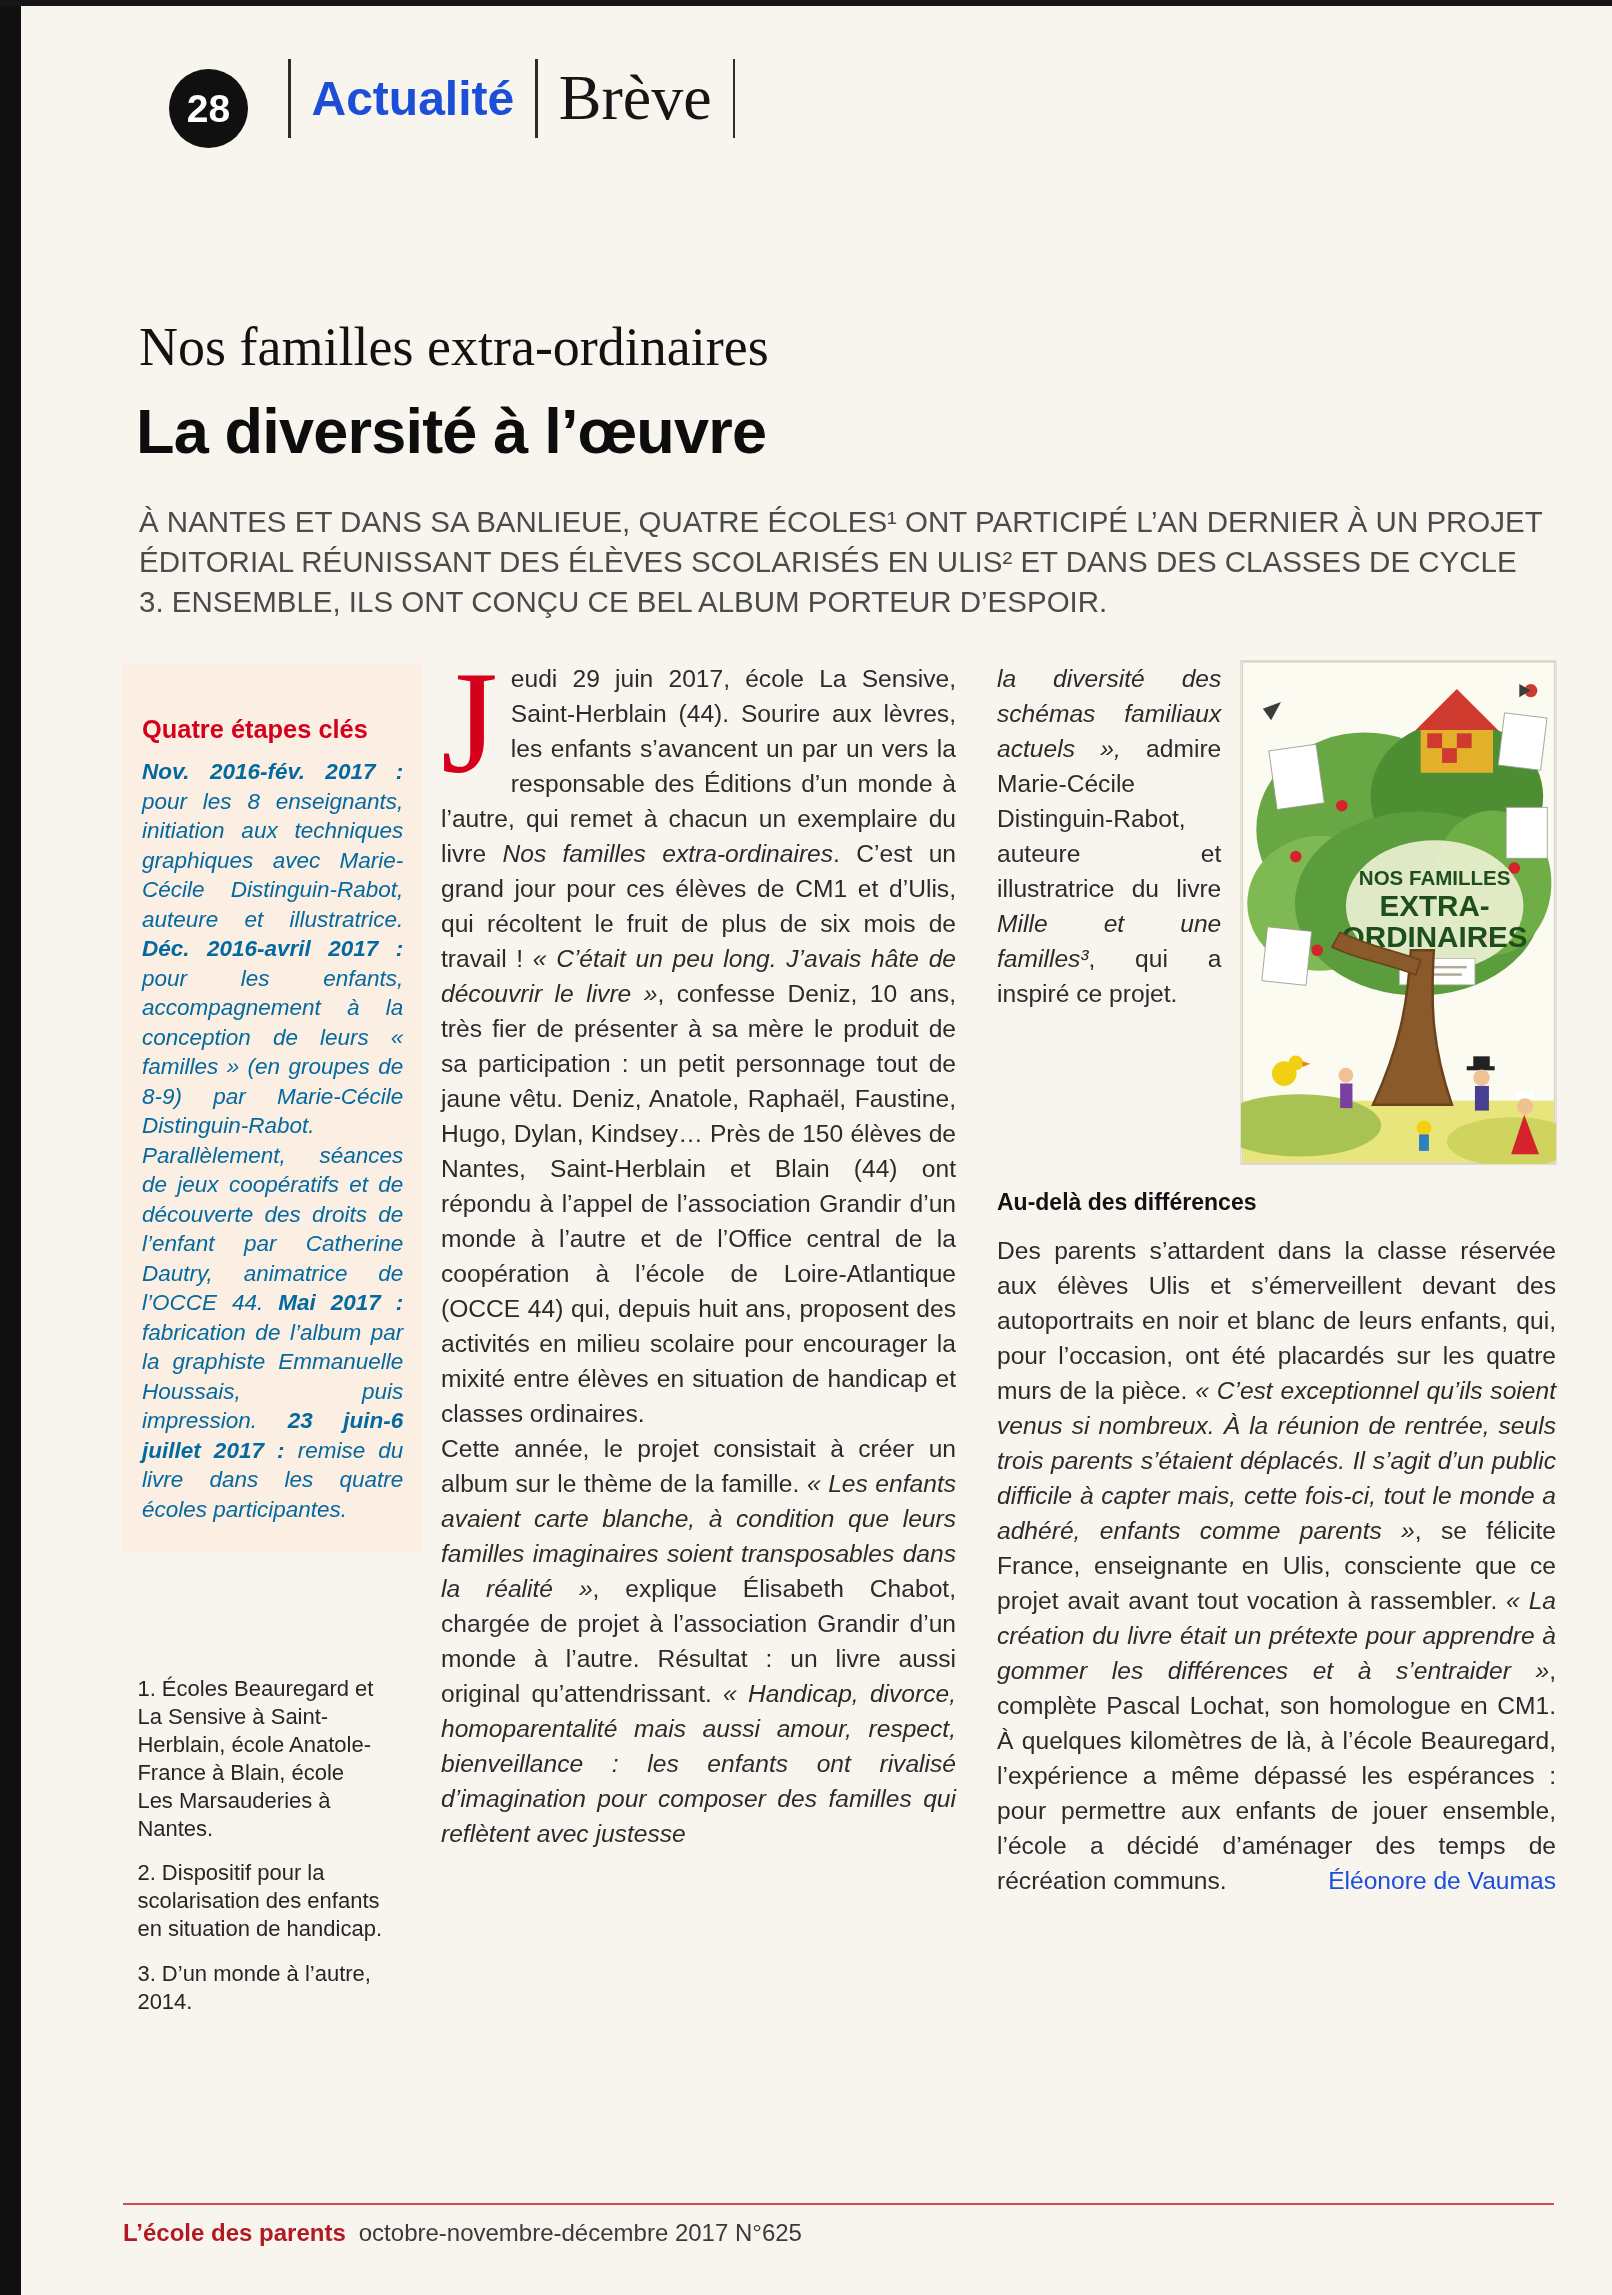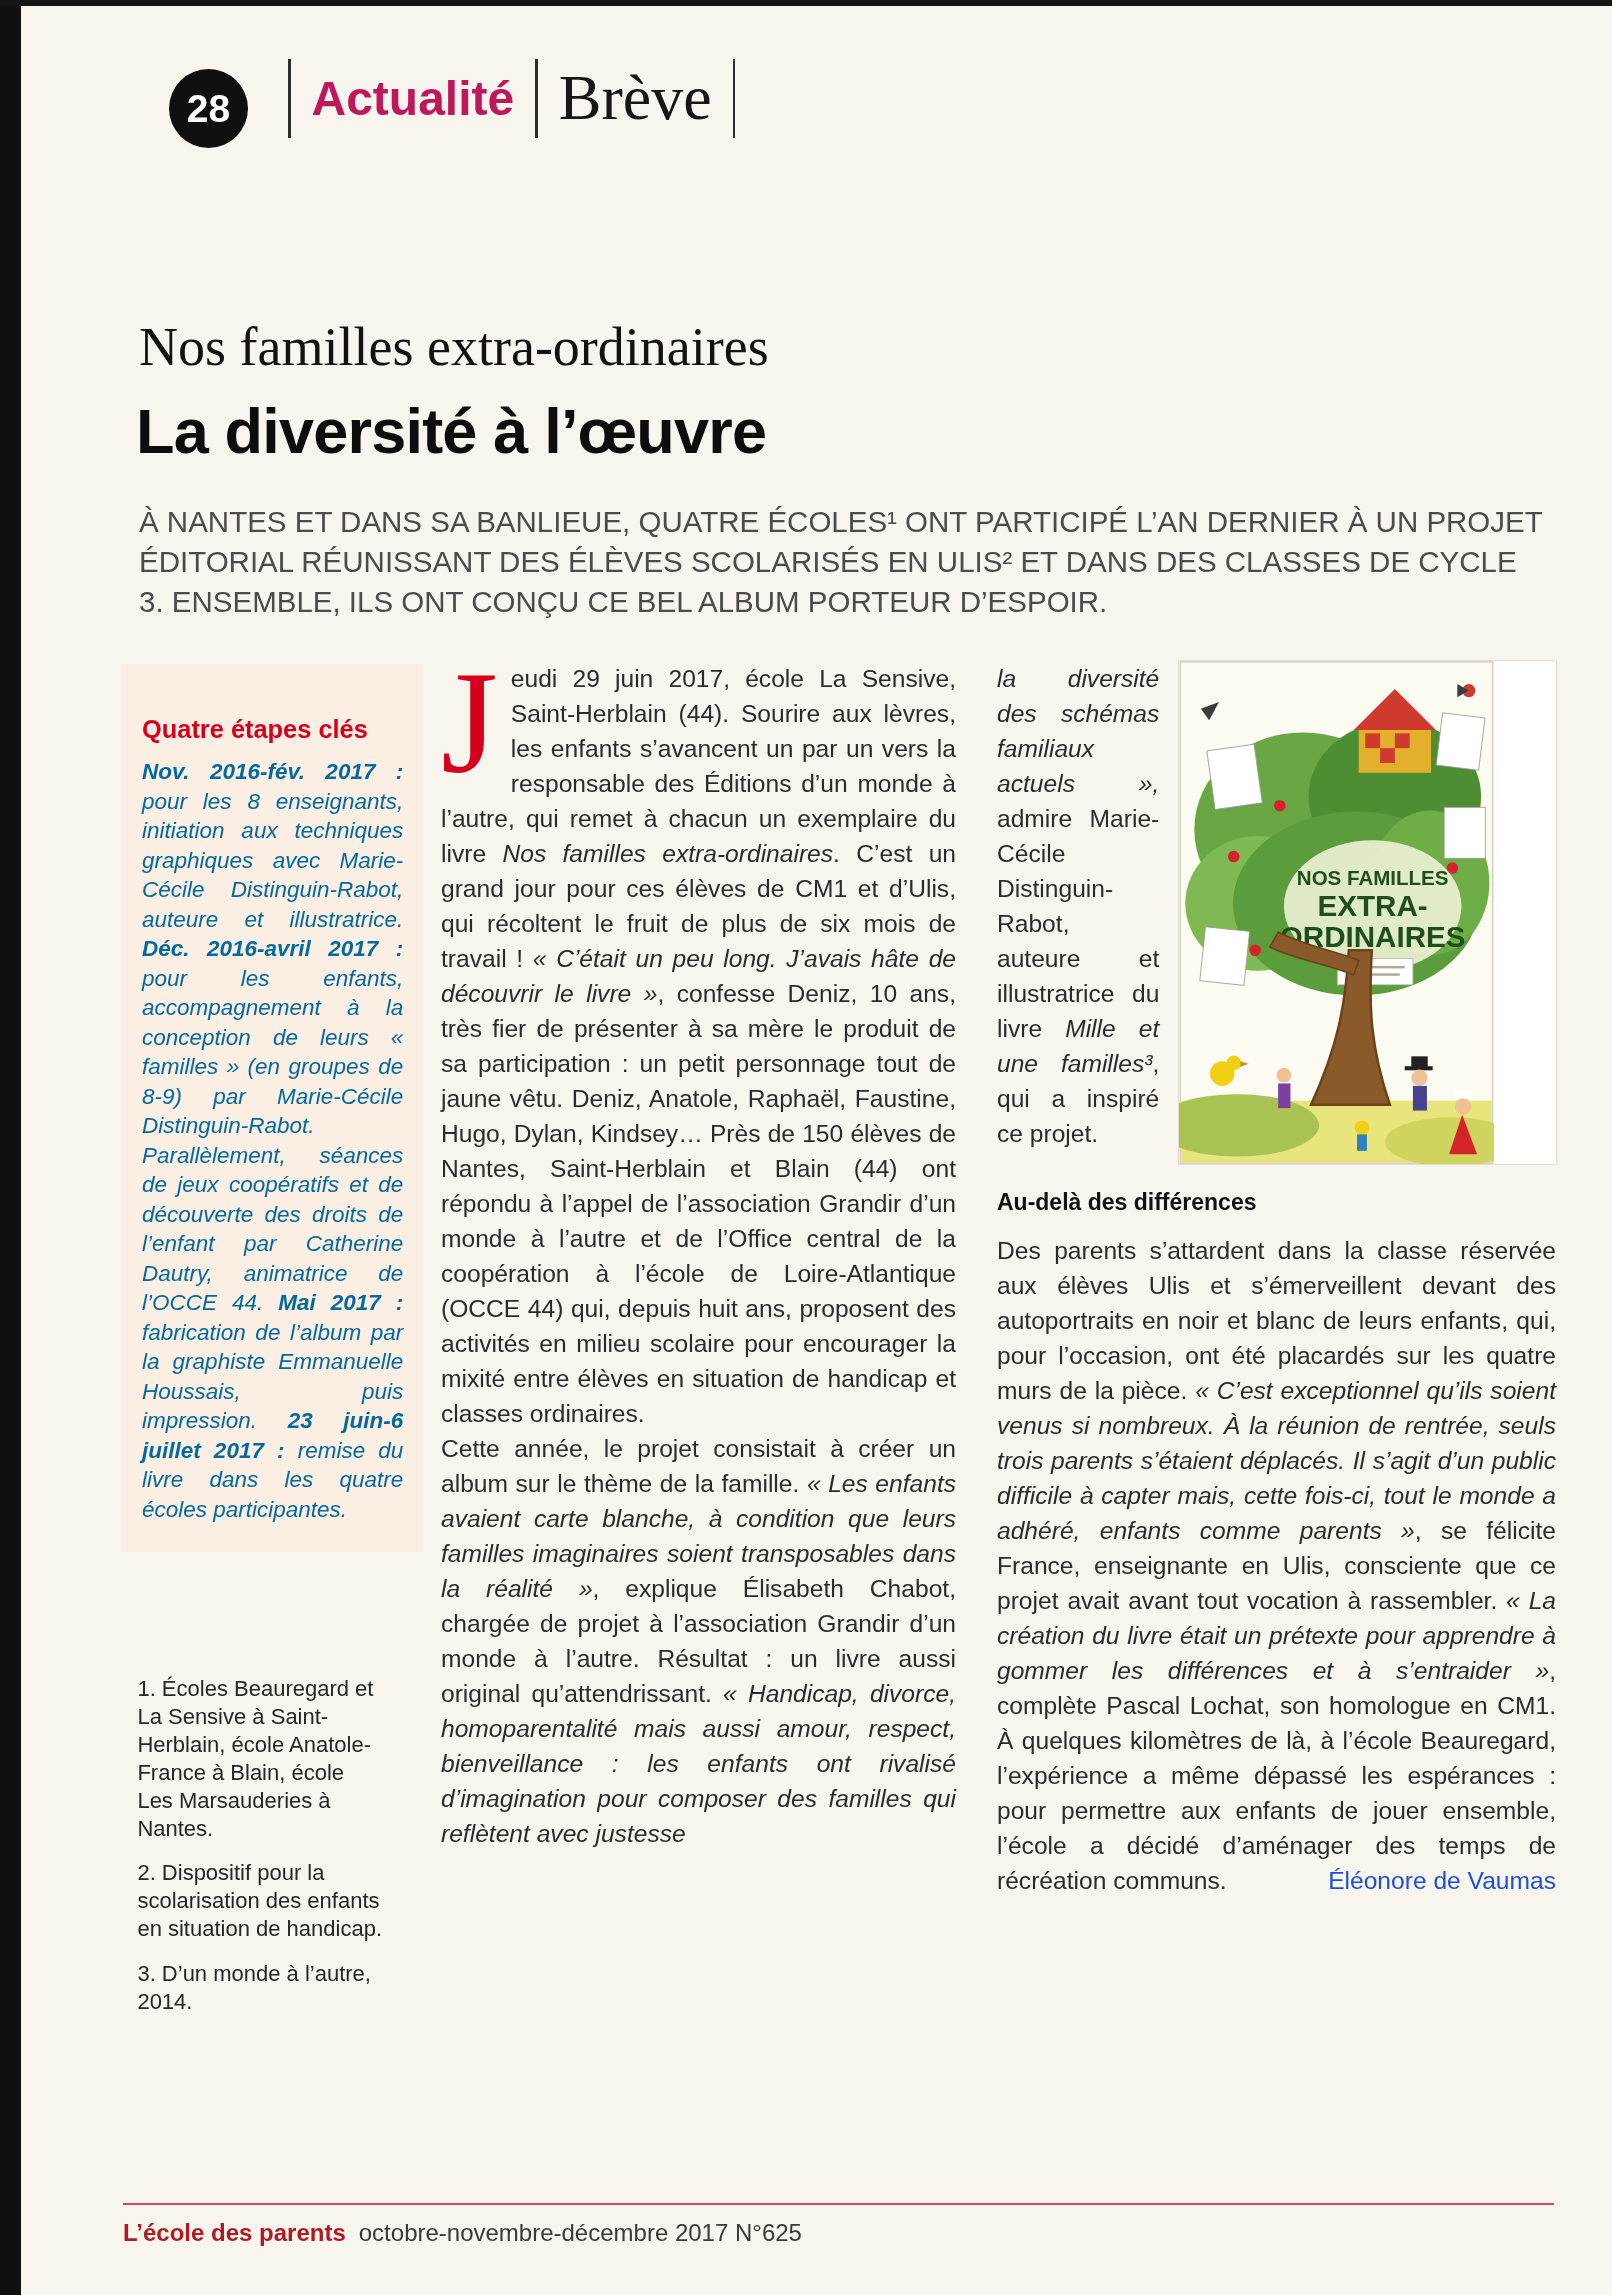--- a/index.html
+++ b/index.html
@@ -13,21 +13,21 @@
   .scan-top  { position:absolute; left:0; top:0; width:100%; height:5.7px; background:#161616; }
 
   
   .badge {
     position:absolute; left:169px; top:69px; width:79px; height:79px; border-radius:50%;
     background:#101010; color:#fff; font-size:39px; font-weight:bold;
     display:flex; align-items:center; justify-content:center;
   }
   .header-band { position:absolute; left:267px; top:57px; height:82px; display:flex; align-items:center; }
   .vrule { width:2.5px; height:79px; background:#2c2c2c; margin:0 21px; }
-  .section-label { color:#be185d; font-weight:bold; font-size:48px; }
+  .section-label { color:#1d4ed8; font-weight:bold; font-size:48px; }
   .subsection-label { font-family:Liberation Serif, serif; font-size:64px; color:#161616; }
 
   
   .kicker { position:absolute; left:139px; top:316px; font-family:"Liberation Serif", serif; font-size:54px; color:#121212; }
   .title  { position:absolute; left:136px; top:395px; font-size:63px; font-weight:bold; color:#0d0d0d; letter-spacing:-0.8px; }
   .standfirst { position:absolute; left:139px; top:502px; width:1410px; font-size:29.5px; line-height:40px; color:#4b4b4b; }
 
   
   .col1 { position:absolute; left:121px; top:664px; width:302px; }
   .box { background:#fbeee2; padding:23px 19.7px 28px 21px; }
@@ -46,21 +46,21 @@
   .dropcap {
     float:left; color:#d6001c; font-family:"Liberation Serif", serif;
     font-size:146px; line-height:111px; padding:6.6px 13px 0 0; font-weight:normal;
   }
 
   .col3 {
     position:absolute; left:997px; top:661px; width:559px;
     font-size:24.6px; line-height:35px; text-align:justify;
   }
   .cover-wrap {
-    float:right; width:377px; margin:0 0 21px 19.7px;
+    float:right; width:315px; margin:0 0 21px 19.7px;
     background:#fff; box-shadow:0 0 0 0.8px #dcd7c8;
   }
   .cover-svg { display:block; width:315px; height:503px; }
   .subhead { clear:both; font-weight:bold; font-size:23px; margin:23px 0 13px 0; text-align:left; color:#111; }
   .byline { float:right; font-weight:normal; margin-left:31px; color:#1d4ed8; }
 
   
   .footer-rule { position:absolute; left:123px; top:2203px; width:1431px; height:1.6px; background:#cf1f2e; opacity:.8; }
   .footer { position:absolute; left:123px; top:2219px; font-size:24px; color:#3a3a3a; }
   .footer .mag { font-weight:bold; color:#b11a22; margin-right:13px; }

